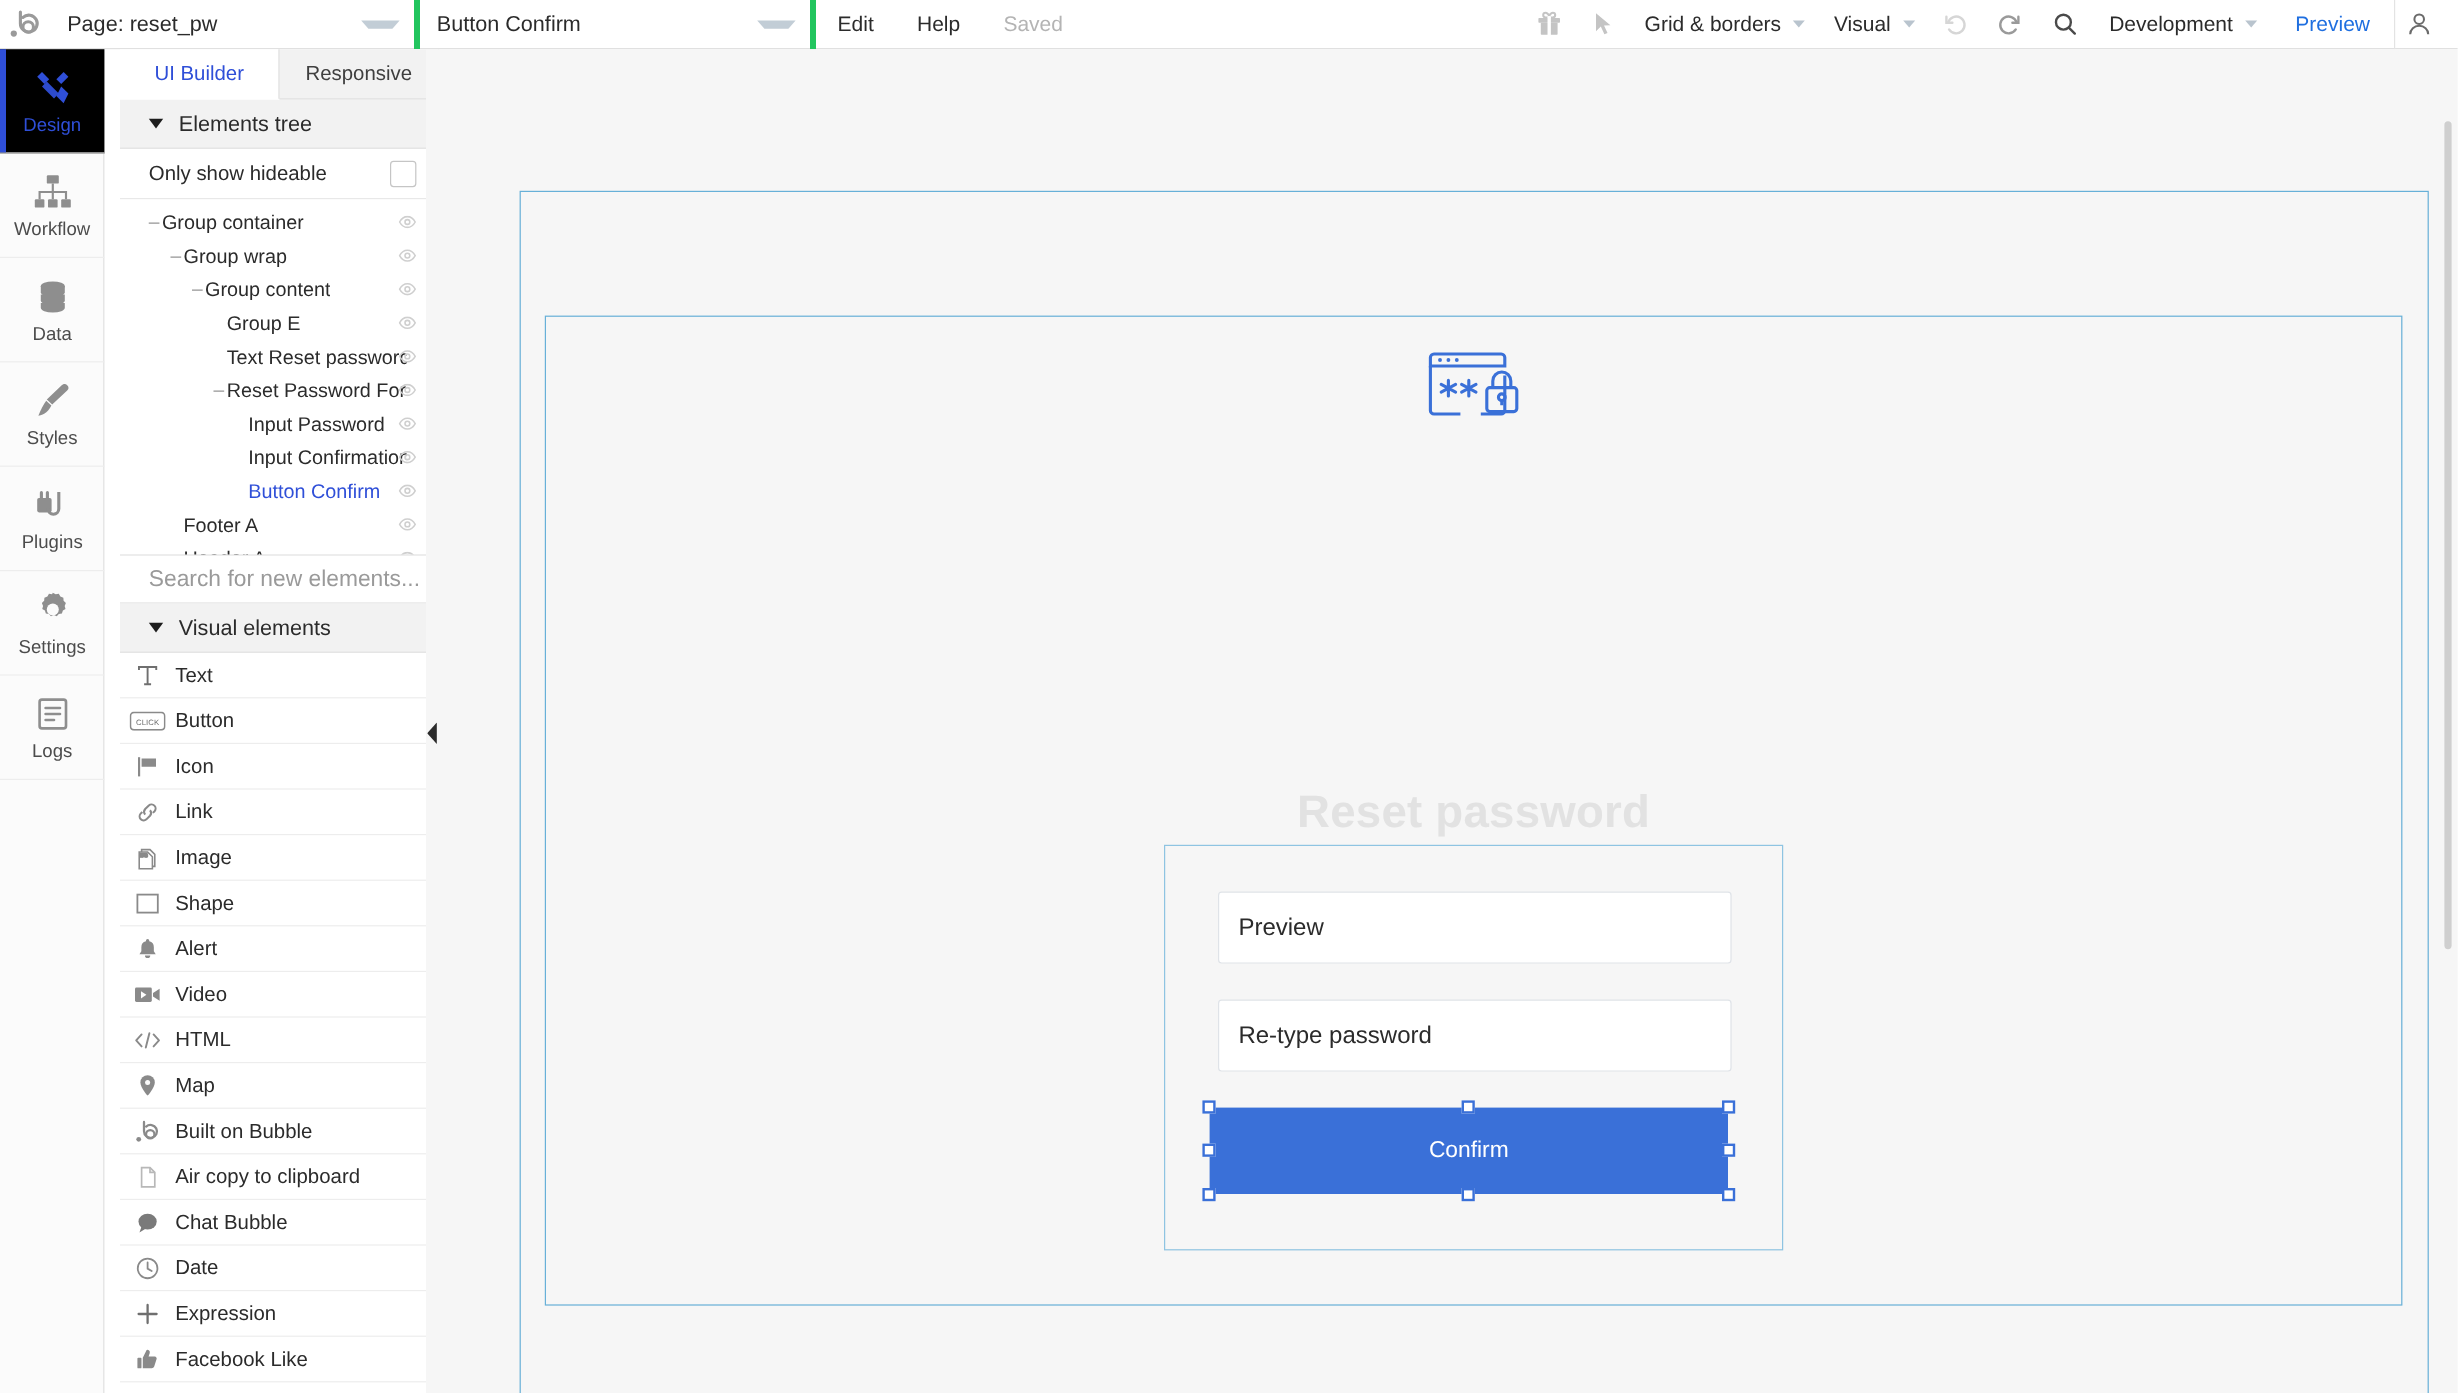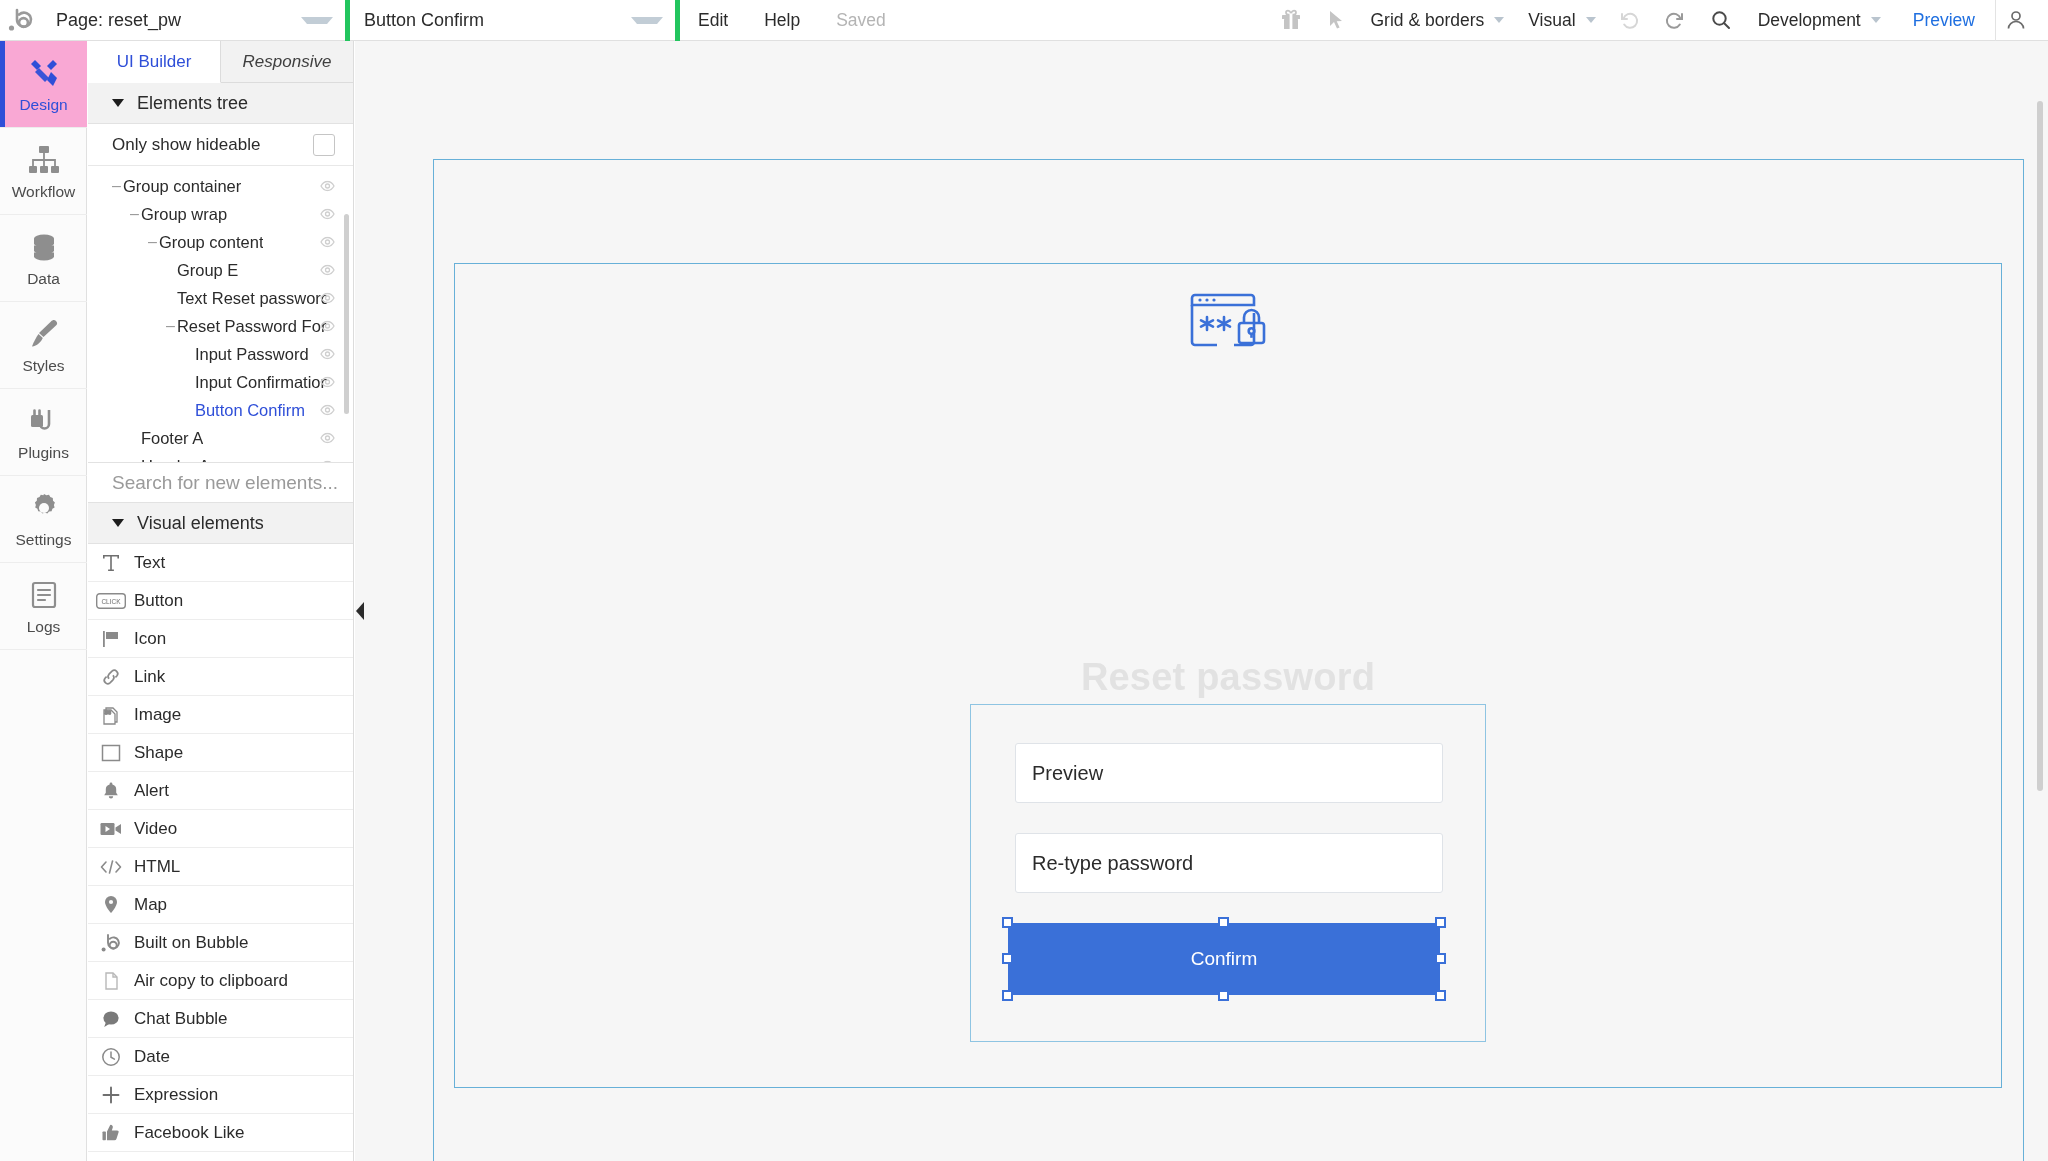--- a/index.html
+++ b/index.html
@@ -56,39 +56,39 @@
     position: absolute; left: 0; top: 41px; width: 87px; height: 1120px;
     background: #fbfbfb; border-right: 1px solid #e0e0e0;
   }
   .rail-item {
     height: 87px; width: 87px; position: relative;
     display: flex; flex-direction: column; align-items: center; justify-content: center;
     border-bottom: 1px solid #ededed; gap: 4px;
     color: #747474;
   }
   .rail-item .rtxt { font-size: 15.5px; color: #4c4c4c; }
-  .rail-item.active { background: #f9a8d4; }
+  .rail-item.active { background: #000000; }
   .rail-item.active .rtxt { color: #2f4fd8; }
   .rail-item.active::before {
     content: ""; position: absolute; left: 0; top: 0; bottom: 0; width: 5px; background: #2f4fd8;
   }
   .rail-icon { height: 38px; display: flex; align-items: center; justify-content: center; }
 
   
   .panel {
-    position: absolute; left: 88px; top: 41px; width: 266px; height: 1120px;
+    position: absolute; left: 100px; top: 41px; width: 266px; height: 1120px;
     background: #ffffff; border-right: 1px solid #dcdcdc;
   }
   .tabs { display: flex; height: 42px; border-bottom: 1px solid #dcdcdc; background: #f2f2f2; }
   .tab {
     flex: 1; display: flex; align-items: center; justify-content: center;
     font-size: 17px; color: #3f3f3f; border-right: 1px solid #dcdcdc;
   }
   .tab.active { background: #ffffff; color: #2f4fd8; border-bottom: 1px solid #ffffff; margin-bottom:-1px;}
-  .tab:last-child { border-right: none; font-style: italic; }
+  .tab:last-child { border-right: none; }
 
   .sect-head {
     height: 41px; display: flex; align-items: center; gap: 13px; padding-left: 24px;
     background: #f2f2f2; border-bottom: 1px solid #e2e2e2;
     font-size: 18px; color: #2b2b2b;
   }
   .tri-down { width: 0;height:0; border-left:6px solid transparent;border-right:6px solid transparent;border-top:8px solid #1d1d1d;}
 
   .hideable-row {
     height: 42px; display: flex; align-items: center; padding: 0 18px 0 24px;

